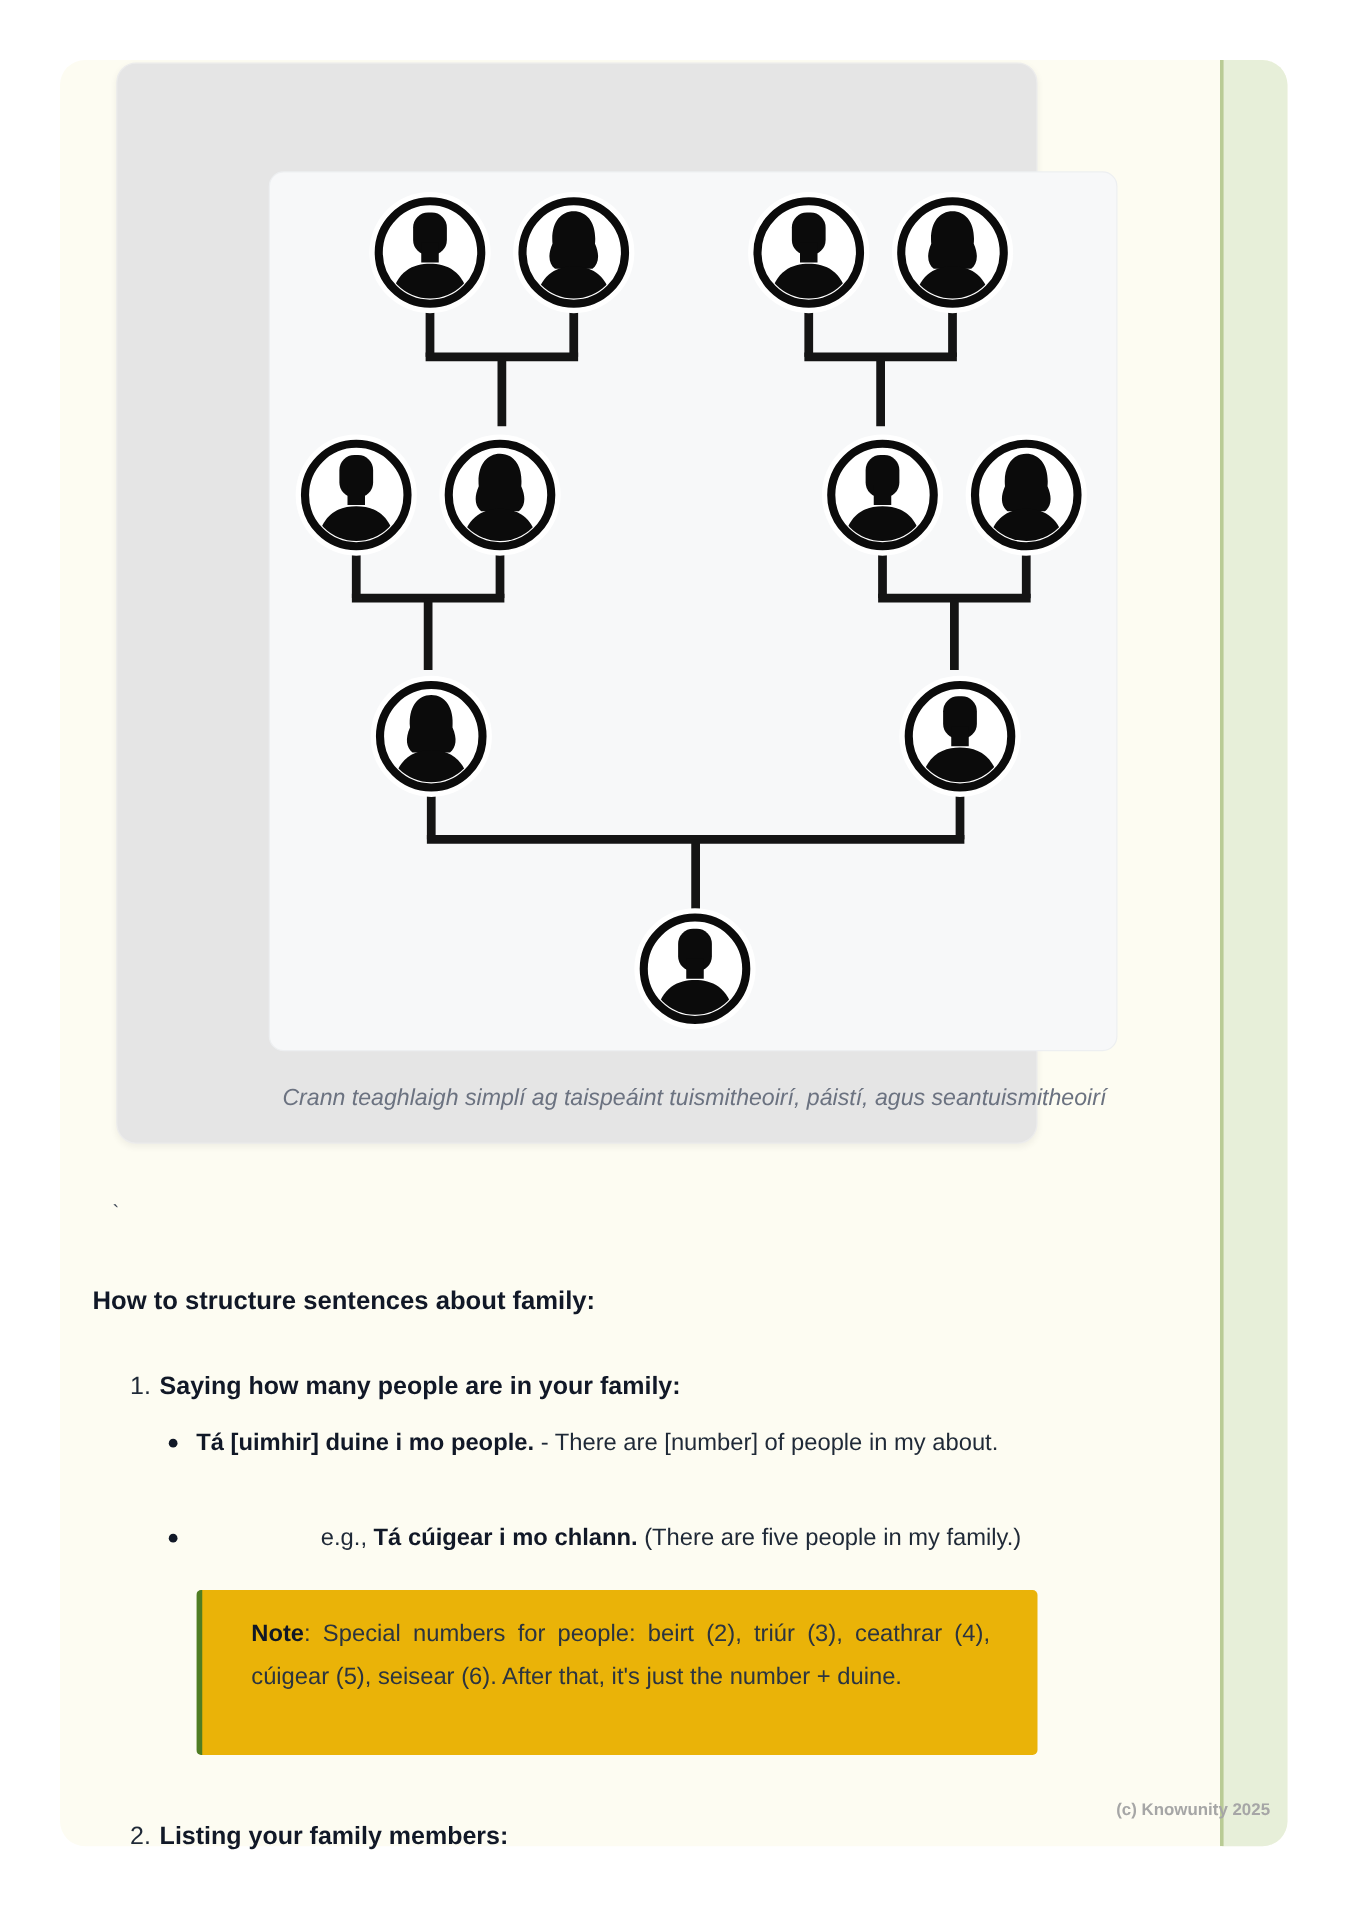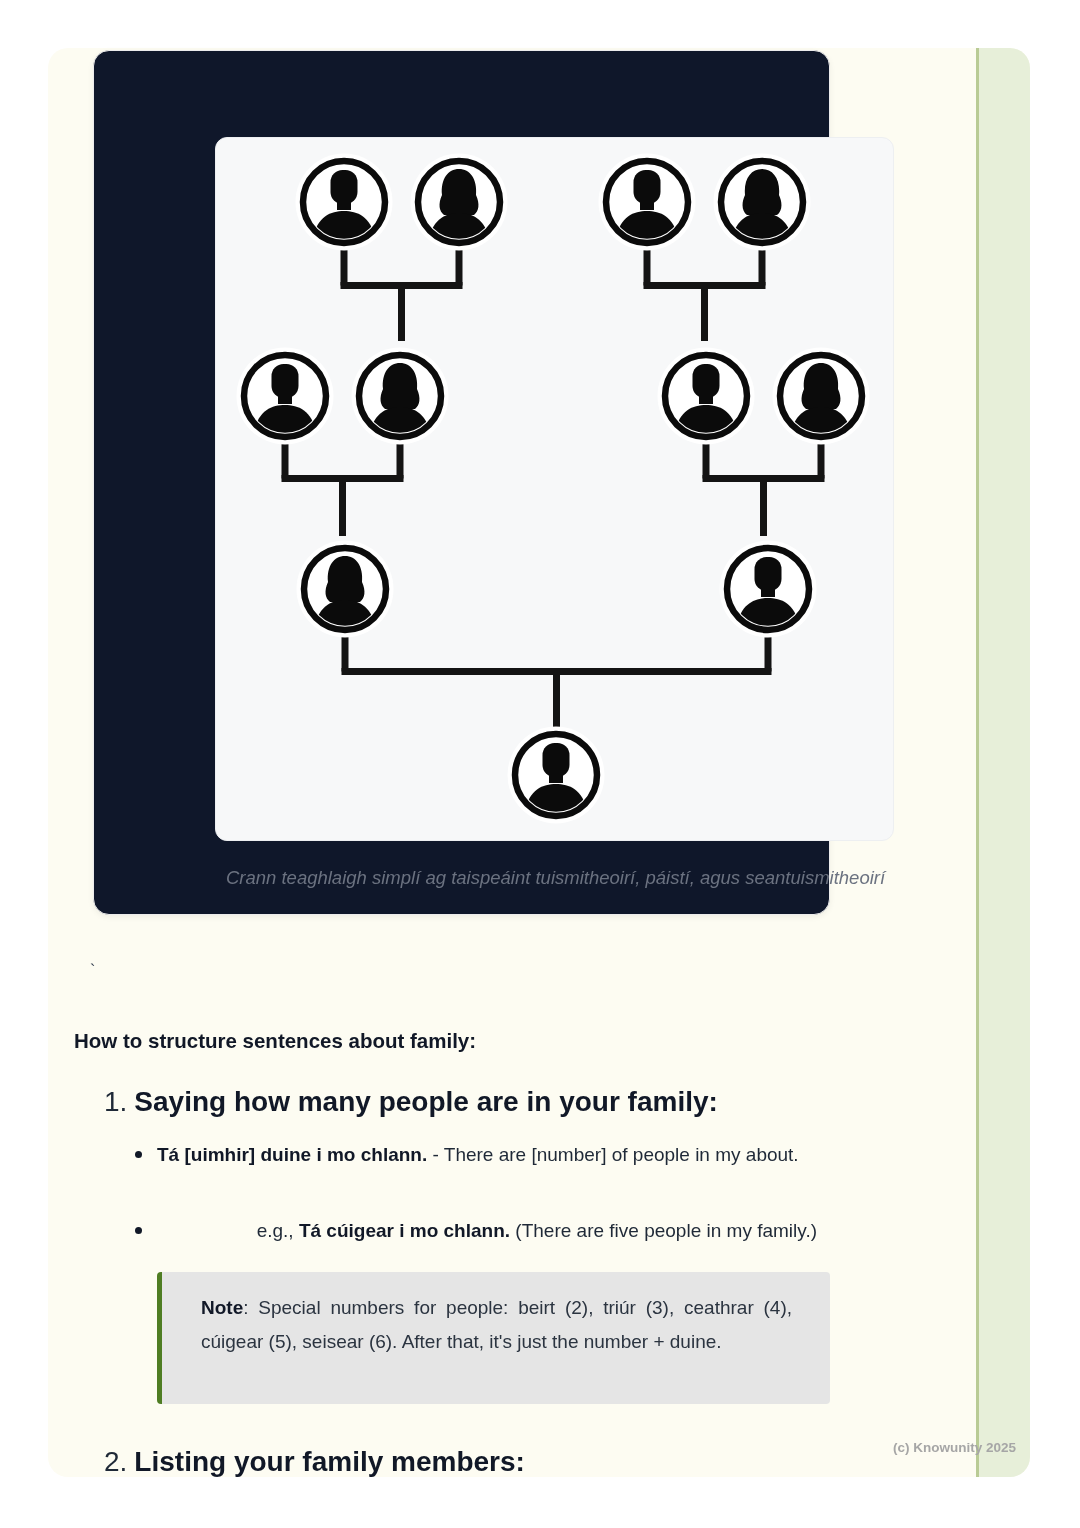--- a/index.html
+++ b/index.html
@@ -6,51 +6,51 @@
   body{background:#ffffff;font-family:"Liberation Sans",sans-serif;}
   .page{position:relative;width:1080px;height:1528px;background:#ffffff;overflow:hidden;}
 
   .content-panel{position:absolute;left:48px;top:48px;width:982px;height:1429px;
     background:#fdfcf2;border-radius:20px;}
   .green-strip{position:absolute;left:976px;top:48px;width:54px;height:1429px;
     background:#e7efd9;border-left:3px solid #b9cb95;box-sizing:border-box;
     border-radius:0 20px 20px 0;}
 
   .figure-card{position:absolute;left:93px;top:50px;width:737px;height:865px;
-    background:#0f172a;border:1px solid #ececec;border-radius:16px;
+    background:#e5e5e5;border:1px solid #ececec;border-radius:16px;
     box-shadow:0 2px 6px rgba(0,0,0,0.06);box-sizing:border-box;}
   .tree-panel{position:absolute;left:121px;top:86px;width:679px;height:704px;
     background:#f7f8f9;border:1px solid #edeff1;border-radius:12px;box-sizing:border-box;}
   .tree-svg{position:absolute;left:0;top:0;}
 
   .figure-caption{position:absolute;left:93px;top:812px;width:737px;
     text-align:center;font-style:italic;color:#6b7280;font-size:18.5px;line-height:29px;}
 
   .stray{position:absolute;left:90px;top:962px;font-size:16px;color:#374151;}
 
   .heading{position:absolute;left:74px;top:1029px;font-size:20.5px;font-weight:bold;
     color:#111827;}
 
-  .num-item{position:absolute;font-size:28px;color:#111827;}
+  .num-item{position:absolute;font-size:20px;color:#111827;margin-top:12px;}
   .num-item .num{font-weight:normal;color:#1f2937;padding-right:7px;}
   .num-item .lbl{font-weight:bold;}
   .item-1{left:104px;top:1086px;}
   .item-2{left:104px;top:1446px;}
 
   .bullet-dot{position:absolute;width:7px;height:7px;border-radius:50%;background:#111827;}
   .dot-1{left:135px;top:1151px;}
   .dot-2{left:135px;top:1227px;}
   .bullet{position:absolute;left:157px;width:660px;font-size:19px;line-height:32px;
     color:#1f2937;}
   .bullet b{color:#111827;}
   .bullet-1{top:1139px;}
   .bullet-2{top:1215px;text-align:right;}
 
   .note-box{position:absolute;left:157px;top:1272px;width:673px;min-height:132px;
-    background:#e5e5e5;border-left:5px solid #4f7d23;border-radius:4px;
+    background:#eab308;border-left:5px solid #4f7d23;border-radius:4px;
     box-sizing:border-box;padding:19px 38px 19px 39px;}
   .note-text{font-size:19px;line-height:33.5px;color:#2b3440;text-align:justify;}
   .note-text b{color:#111827;}
 
   .watermark{position:absolute;left:893px;top:1440px;font-size:13.5px;color:#a6a6a6;z-index:5;font-weight:bold;}
 </style>
 </head>
 <body>
 
 <div class="page">
@@ -183,21 +183,21 @@
 
   <div class="stray">`</div>
 
   <div class="heading">How to structure sentences about family:</div>
 
   <div class="num-item item-1">
     <span class="num">1.</span><span class="lbl">Saying how many people are in your family:</span>
   </div>
 
   <div class="bullet-dot dot-1"></div>
-  <div class="bullet bullet-1"><b>Tá [uimhir] duine i mo chlann.</b><span> - There are [number] of people in my about.</span>
+  <div class="bullet bullet-1"><b>Tá [uimhir] duine i mo people.</b><span> - There are [number] of people in my about.</span>
   </div>
 
   <div class="bullet-dot dot-2"></div>
   <div class="bullet bullet-2"><span>e.g., </span><b>Tá cúigear i mo chlann.</b><span> (There are five people in my family.)</span>
   </div>
 
   <div class="note-box">
     <div class="note-text"><b>Note</b><span>: Special numbers for people: beirt (2), triúr (3), ceathrar (4), cúigear (5), seisear (6). After that, it's just the number + duine.</span></div>
   </div>
 

